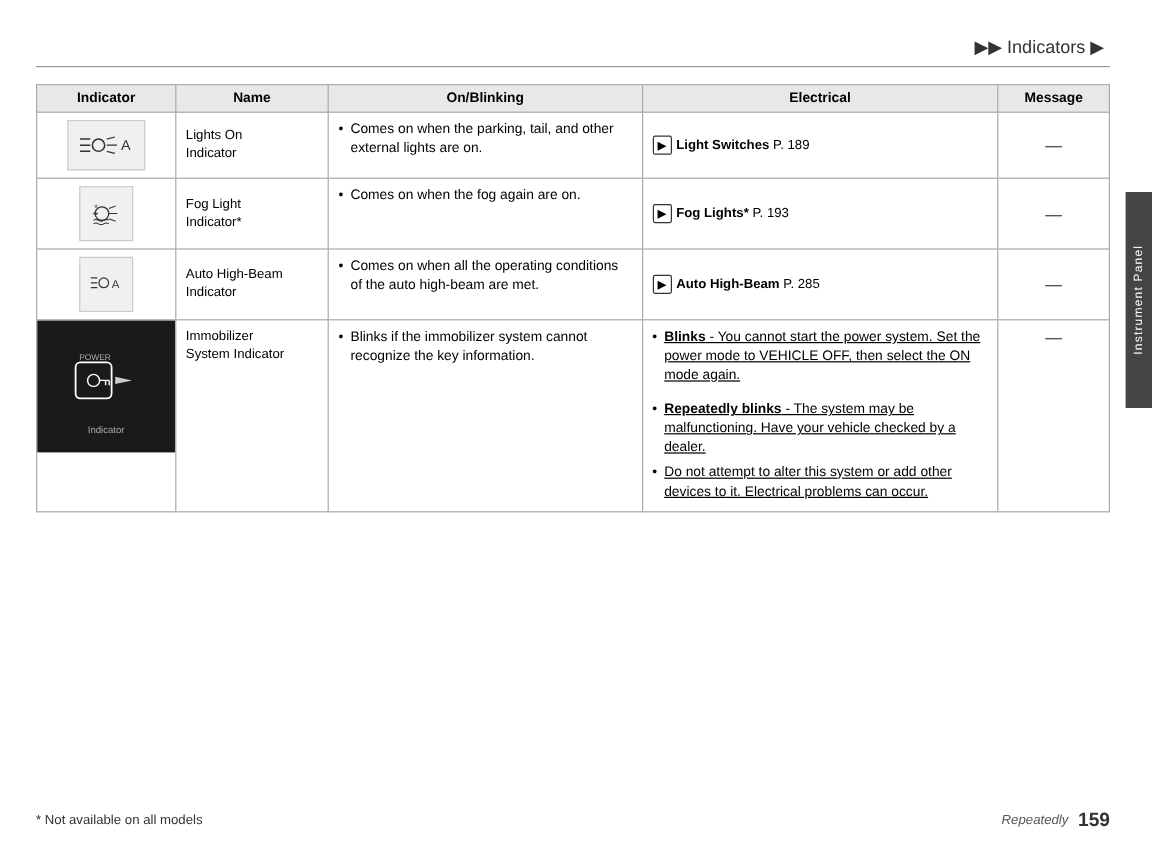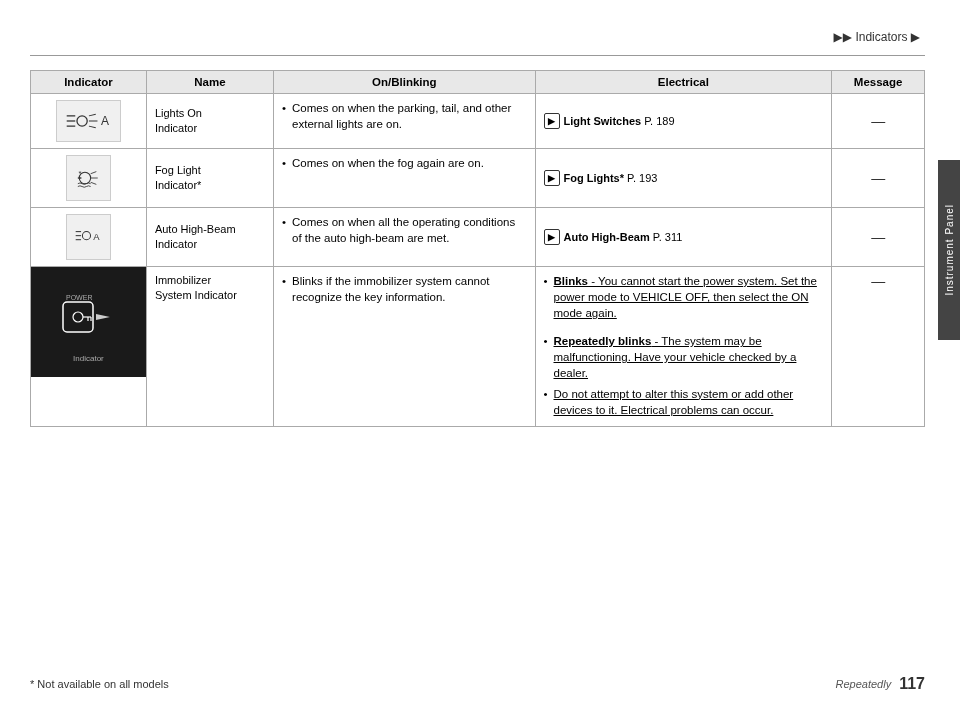--- a/index.html
+++ b/index.html
@@ -40,21 +40,21 @@
       transform: rotate(180deg);
       letter-spacing: 1px;
       white-space: nowrap;
     }
 
     
     .header-area {
       position: absolute;
       top: 30px;
       right: 40px;
-      font-size: 12px;
+      font-size: 15px;
       color: #333;
       display: flex;
       align-items: center;
       gap: 4px;
     }
 
     
     .top-rule {
       position: absolute;
       top: 55px;
@@ -373,21 +373,21 @@
           <td class="td-on-blinking">
             <ul class="bullet-list">
               <li>Comes on when all the operating conditions of the auto high-beam are met.</li>
             </ul>
           </td>
           <td class="td-explanation">
             <div class="ref-line">
               <span class="ref-icon">▶</span>
               <span>
                 <span class="bold-text">Auto High-Beam</span>
-                <span>P. 311</span>
+                <span>P. 285</span>
               </span>
             </div>
           </td>
           <td class="td-message">
             <span class="em-dash">—</span>
           </td>
         </tr>
 
         <tr class="immobilizer-row">
           <td class="td-indicator" style="padding:0;">
@@ -435,17 +435,17 @@
           </td>
         </tr>
       </tbody>
     </table>
   </div>
 
   <div class="footer-area">
     <span>* Not available on all models</span>
     <div class="footer-right">
       <span class="continued-text">Repeatedly</span>
-      <span class="page-number">117</span>
+      <span class="page-number">159</span>
     </div>
   </div>
 
 </div>
 
 </body></html>

